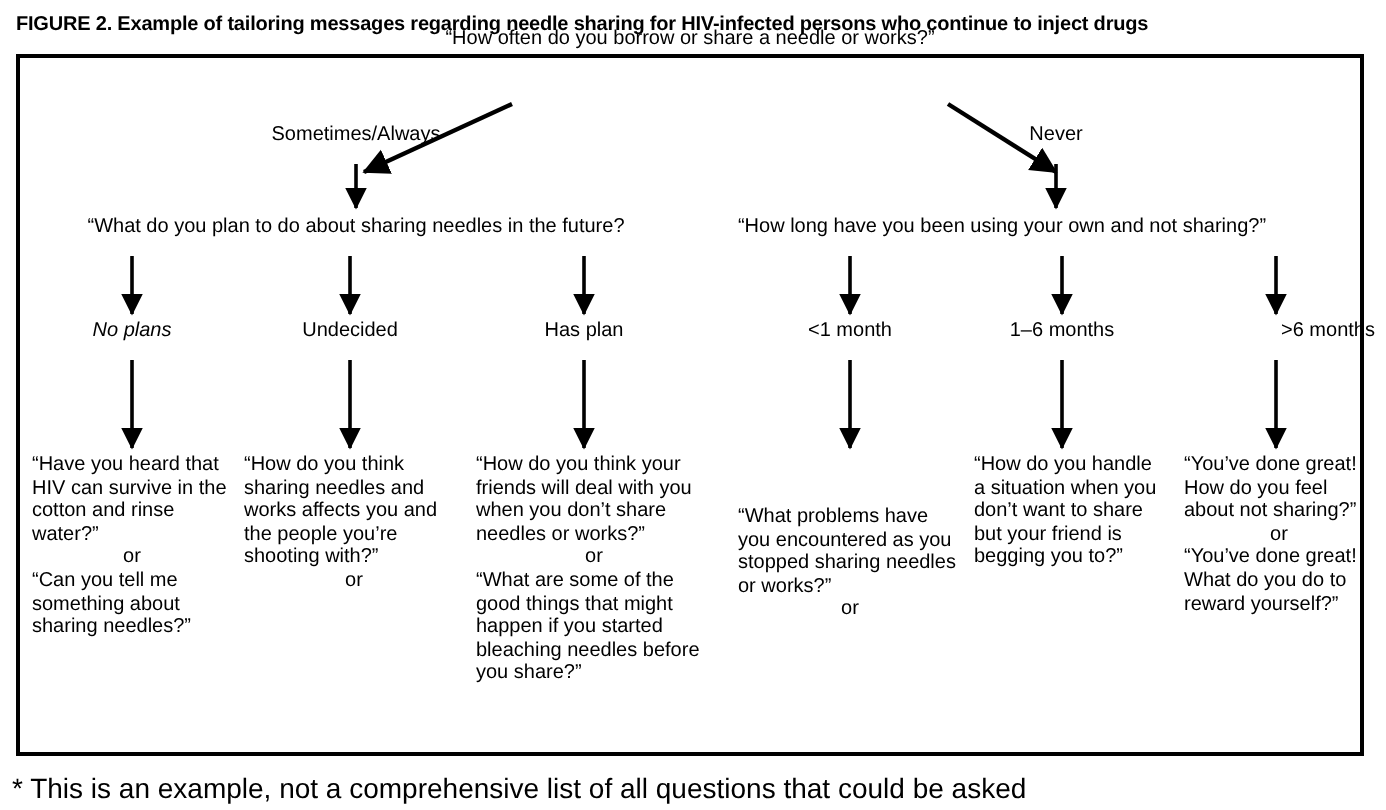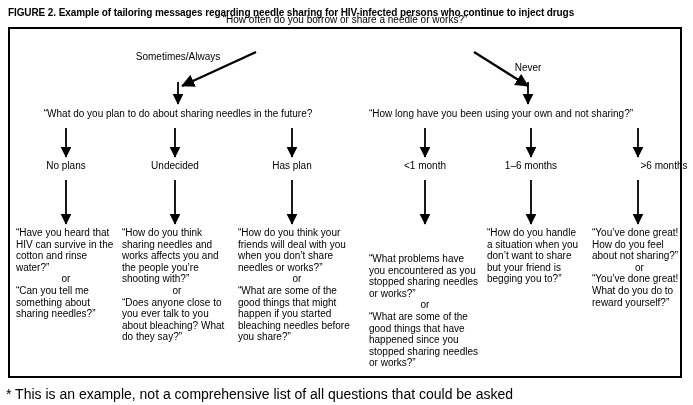--- a/index.html
+++ b/index.html
@@ -57,30 +57,30 @@
   .node .or-sep { display: block; text-align: center; }
 
   
   #root-question {
     left: 0; right: 0;
     top: 14px;
     width: 674px;
   }
 
   
-  #branch-left-label  { left: 120px; top: 51px; width: 116px; }
+  #branch-left-label  { left: 120px; top: 62px; width: 116px; }
   #branch-right-label { left: 488px; top: 62px; width: 80px; }
 
   
   #q-left  { left: 8px;   top: 108px; width: 340px; }
   #q-right { left: 352px; top: 108px; width: 298px; }
 
   
   .opt { top: 160px; }
-  #opt-0 { left: 18px;  width: 96px; }
+  #opt-0 { left: 18px;  width: 96px; font-style: italic; }
   #opt-1 { left: 127px; width: 96px; }
   #opt-2 { left: 244px; width: 96px; }
   #opt-3 { left: 377px; width: 96px; }
   #opt-4 { left: 483px; width: 96px; }
   #opt-5 { left: 616px; width: 96px; }
 
   
   .leaf { top: 227px; }
   #leaf-0 { left: 16px;  width: 100px; }
   #leaf-1 { left: 122px; width: 110px; }
@@ -154,33 +154,31 @@
 
 <div class="node block leaf" id="leaf-0">
   <span class="ln">“Have you heard that HIV can survive in the cotton and rinse water?”</span>
   <span class="or-sep">or</span>
   <span class="ln">“Can you tell me something about sharing needles?”</span>
 </div>
 
 <div class="node block leaf" id="leaf-1">
   <span class="ln">“How do you think sharing needles and works affects you and the people you’re shooting with?”</span>
   <span class="or-sep">or</span>
-  <span class="ln">“Does anyone close to you ever talk to you about bleaching? What do they say?”</span>
 </div>
 
 <div class="node block leaf" id="leaf-2">
   <span class="ln">“How do you think your friends will deal with you when you don’t share needles or works?”</span>
   <span class="or-sep">or</span>
   <span class="ln">“What are some of the good things that might happen if you started bleaching needles before you share?”</span>
 </div>
 
 <div class="node block leaf" id="leaf-3">
   <span class="ln">“What problems have you encountered as you stopped sharing needles or works?”</span>
   <span class="or-sep">or</span>
-  <span class="ln">“What are some of the good things that have happened since you stopped sharing needles or works?”</span>
 </div>
 
 <div class="node block leaf" id="leaf-4">
   <span class="ln">“How do you handle a situation when you don’t want to share but your friend is begging you to?”</span>
 </div>
 
 <div class="node block leaf" id="leaf-5">
   <span class="ln">“You’ve done great! How do you feel about not sharing?”</span>
   <span class="or-sep">or</span>
   <span class="ln">“You’ve done great! What do you do to reward yourself?”</span>

